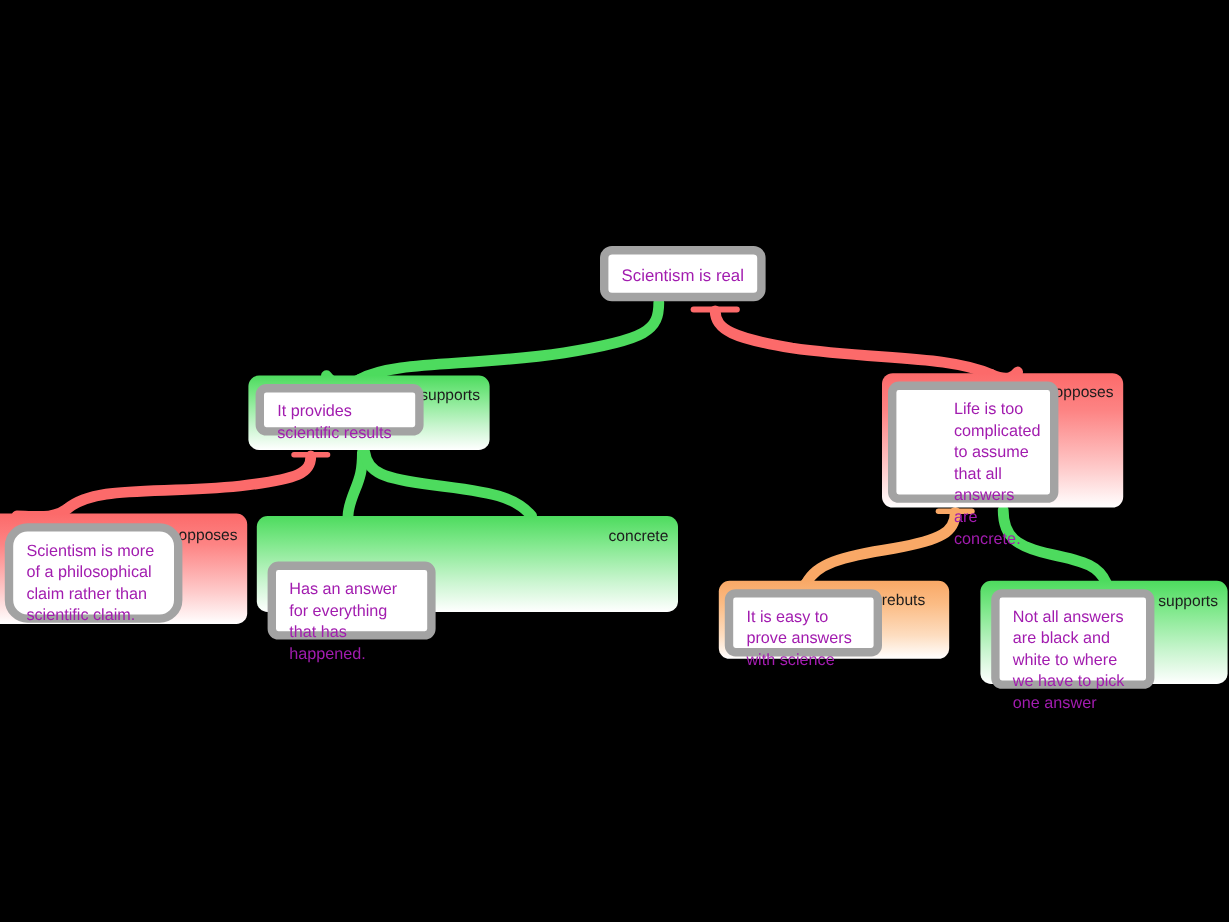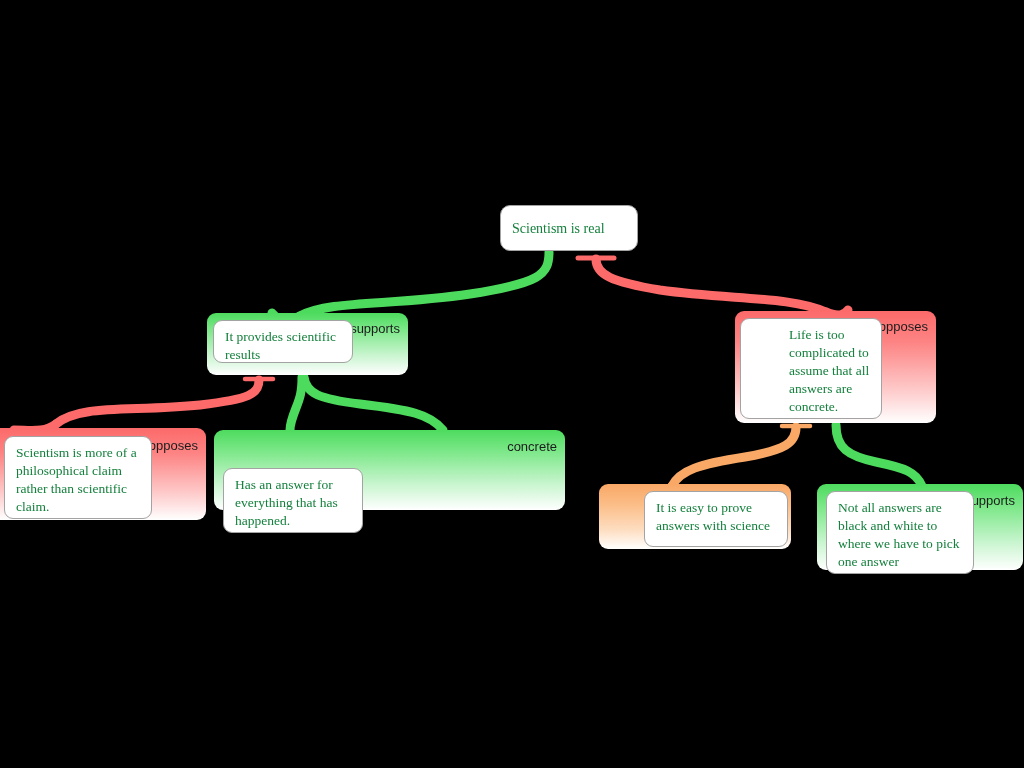--- a/index.html
+++ b/index.html
@@ -5,23 +5,23 @@
   html,body{margin:0;padding:0;background:#000;}
   body{width:1024px;height:768px;overflow:hidden;font-family:"Liberation Sans",sans-serif;}
   #stage{position:relative;width:1024px;height:768px;background:#000;}
   svg.edges{position:absolute;left:0;top:0;width:1024px;height:768px;pointer-events:none;}
 
   .panel{position:absolute;border-radius:9px;box-sizing:border-box;}
   .panel.green{background:linear-gradient(to bottom,#4ddb5e 0%,#7fe88b 28%,#c9f5cf 68%,#ffffff 100%);}
   .panel.red{background:linear-gradient(to bottom,#fc6a6a 0%,#fd8484 28%,#fec9c9 70%,#ffffff 100%);}
   .panel.orange{background:linear-gradient(to bottom,#f9a866 0%,#fbbc85 30%,#fdddc0 70%,#ffffff 100%);}
 
-  .card{position:absolute;background:#fff;border:1px solid #a3a3a3;border-radius:9px;
-        box-sizing:border-box;padding:7px 9px 6px 11px;color:#15803d;font-size:13.5px;
-        line-height:18px;font-family:Liberation Serif, serif;}
+  .card{position:absolute;background:#fff;border:7px solid #a3a3a3;border-radius:9px;
+        box-sizing:border-box;padding:7px 9px 6px 11px;color:#a21caf;font-size:13.5px;
+        line-height:18px;}
   .card.root{border-radius:10px;font-size:14px;display:flex;align-items:center;}
 
   .reltag{position:absolute;font-size:13px;color:#1c1c1c;white-space:nowrap;}
 </style>
 </head>
 <body>
 
 <div id="stage">
 
   <svg class="edges" viewBox="0 0 1024 768">
@@ -62,38 +62,38 @@
   <div class="panel red" style="left:735px;top:311px;width:201px;height:112px;">
     <span class="reltag" style="right:8px;top:8px;">opposes</span>
   </div>
   <div class="card" style="left:740px;top:318px;width:142px;height:101px;padding-left:48px;">
     <span>Life is too complicated to assume that all answers are concrete.</span>
   </div>
 
   <div class="panel red" style="left:-10px;top:428px;width:216px;height:92px;">
     <span class="reltag" style="right:8px;top:10px;">opposes</span>
   </div>
-  <div class="card" style="left:4px;top:436px;width:148px;height:83px;">
+  <div class="card" style="left:4px;top:436px;width:148px;height:83px;border-radius:19px;">
     <span>Scientism is more of a philosophical claim rather than scientific claim.</span>
   </div>
 
   <div class="panel green" style="left:214px;top:430px;width:351px;height:80px;">
     <span class="reltag" style="right:8px;top:9px;">concrete</span>
   </div>
   <div class="card" style="left:223px;top:440px;width:140px;height:65px;margin-top:28px;">
     <span>Has an answer for everything that has happened.</span>
   </div>
 
   <div class="panel orange" style="left:599px;top:484px;width:192px;height:65px;">
     <span class="reltag" style="right:20px;top:8px;">rebuts</span>
   </div>
-  <div class="card" style="left:604px;top:491px;width:144px;height:56px;margin-left:40px;">
+  <div class="card" style="left:604px;top:491px;width:131px;height:56px;">
     <span>It is easy to prove answers with science</span>
   </div>
 
   <div class="panel green" style="left:817px;top:484px;width:206px;height:86px;">
     <span class="reltag" style="right:8px;top:9px;">supports</span>
   </div>
-  <div class="card" style="left:826px;top:491px;width:148px;height:83px;">
+  <div class="card" style="left:826px;top:491px;width:136px;height:83px;">
     <span>Not all answers are black and white to where we have to pick one answer</span>
   </div>
 
 </div>
 
 </body></html>

